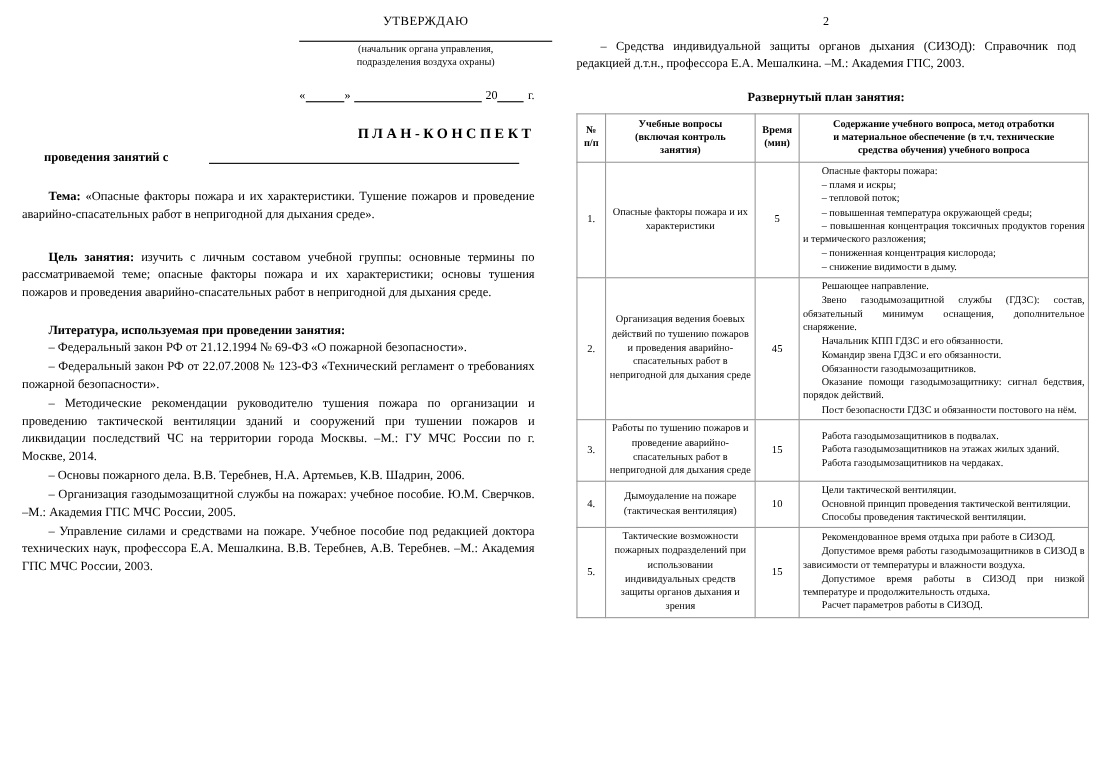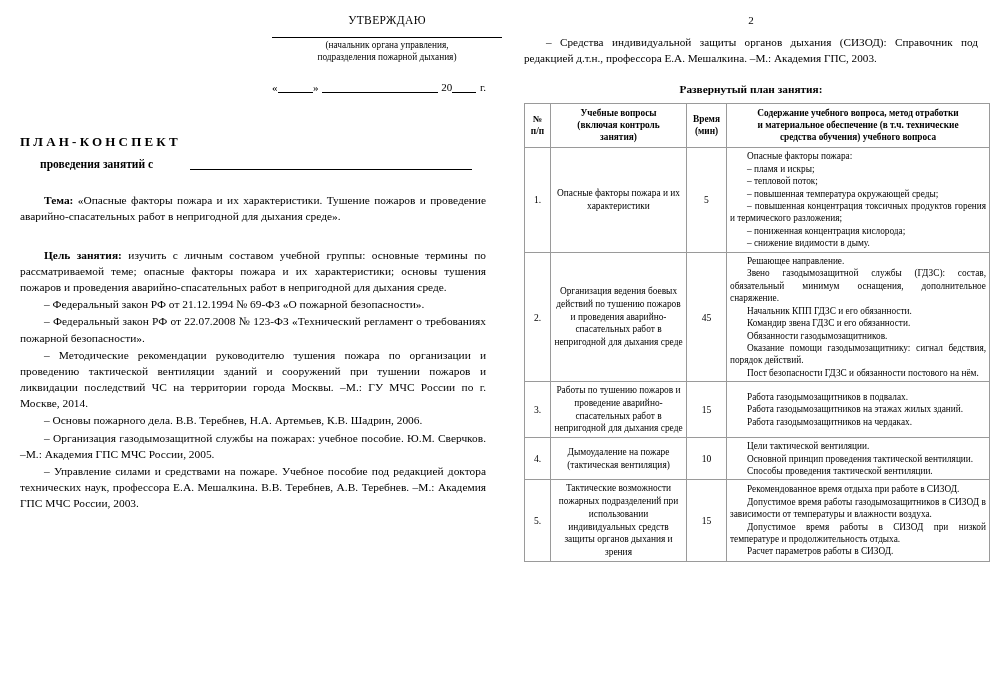--- a/index.html
+++ b/index.html
@@ -75,25 +75,25 @@
     margin: 0 3px;
   }
   .blank-xs {
     display: inline-block;
     width: 24px;
     border-bottom: 1px solid #000;
     height: 11px;
   }
 
   .doc-title {
-    text-align: left;
+    text-align: right;
     font-weight: bold;
     font-size: 13px;
     letter-spacing: 3.2px;
-    margin-top: 41px;
+    margin-top: 20px;
   }
   .doc-subtitle-row {
     display: flex;
     align-items: flex-end;
     margin-top: 7px;
     margin-left: 20px;
     font-size: 11.5px;
     font-weight: bold;
     gap: 32px;
   }
@@ -221,21 +221,21 @@
 <body>
 
 <div class="page">
 
   <div class="left-page">
 
     <div class="approve-block">
       <div class="approve-title">УТВЕРЖДАЮ</div>
       <div class="sig-line"></div>
       <div class="approve-caption">(начальник органа управления,</div>
-      <div class="approve-caption">подразделения пожарной дыхания)</div>
+      <div class="approve-caption">подразделения воздуха охраны)</div>
     </div>
 
     <div class="date-row" style="margin-left:252px;">
       <span class="q">«</span>
       <span class="blank-sm"></span>
       <span class="q">»</span>
       <span class="blank-md"></span>
       <span>20</span>
       <span class="blank-xs"></span>
       <span style="margin-left:4px;">г.</span>
@@ -250,20 +250,21 @@
 
     <div class="body-text">
       <b>Тема:</b><span> «Опасные факторы пожара и их характеристики. Тушение пожаров и проведение аварийно-спасательных работ в непригодной для дыхания среде».</span>
     </div>
 
 
     <div class="body-text">
       <b>Цель занятия:</b><span> изучить с личным составом учебной группы: основные термины по рассматриваемой теме; опасные факторы пожара и их характеристики; основы тушения пожаров и проведения аварийно-спасательных работ в непригодной для дыхания среде.</span>
     </div>
 
+    <div class="lit-head">Литература, используемая при проведении занятия:</div>
 
     <div class="lit-item">– Федеральный закон РФ от 21.12.1994 № 69-ФЗ «О пожарной безопасности».</div>
     <div class="lit-item">– Федеральный закон РФ от 22.07.2008 № 123-ФЗ «Технический регламент о требованиях пожарной безопасности».</div>
     <div class="lit-item">– Методические рекомендации руководителю тушения пожара по организации и проведению тактической вентиляции зданий и сооружений при тушении пожаров и ликвидации последствий ЧС на территории города Москвы. –М.: ГУ МЧС России по г. Москве, 2014.</div>
     <div class="lit-item">– Основы пожарного дела. В.В. Теребнев, Н.А. Артемьев, К.В. Шадрин, 2006.</div>
     <div class="lit-item">– Организация газодымозащитной службы на пожарах: учебное пособие. Ю.М. Сверчков. –М.: Академия ГПС МЧС России, 2005.</div>
     <div class="lit-item">– Управление силами и средствами на пожаре. Учебное пособие под редакцией доктора технических наук, профессора Е.А. Мешалкина. В.В. Теребнев, А.В. Теребнев. –М.: Академия ГПС МЧС России, 2003.</div>
   </div>
 
   <div class="right-page">

